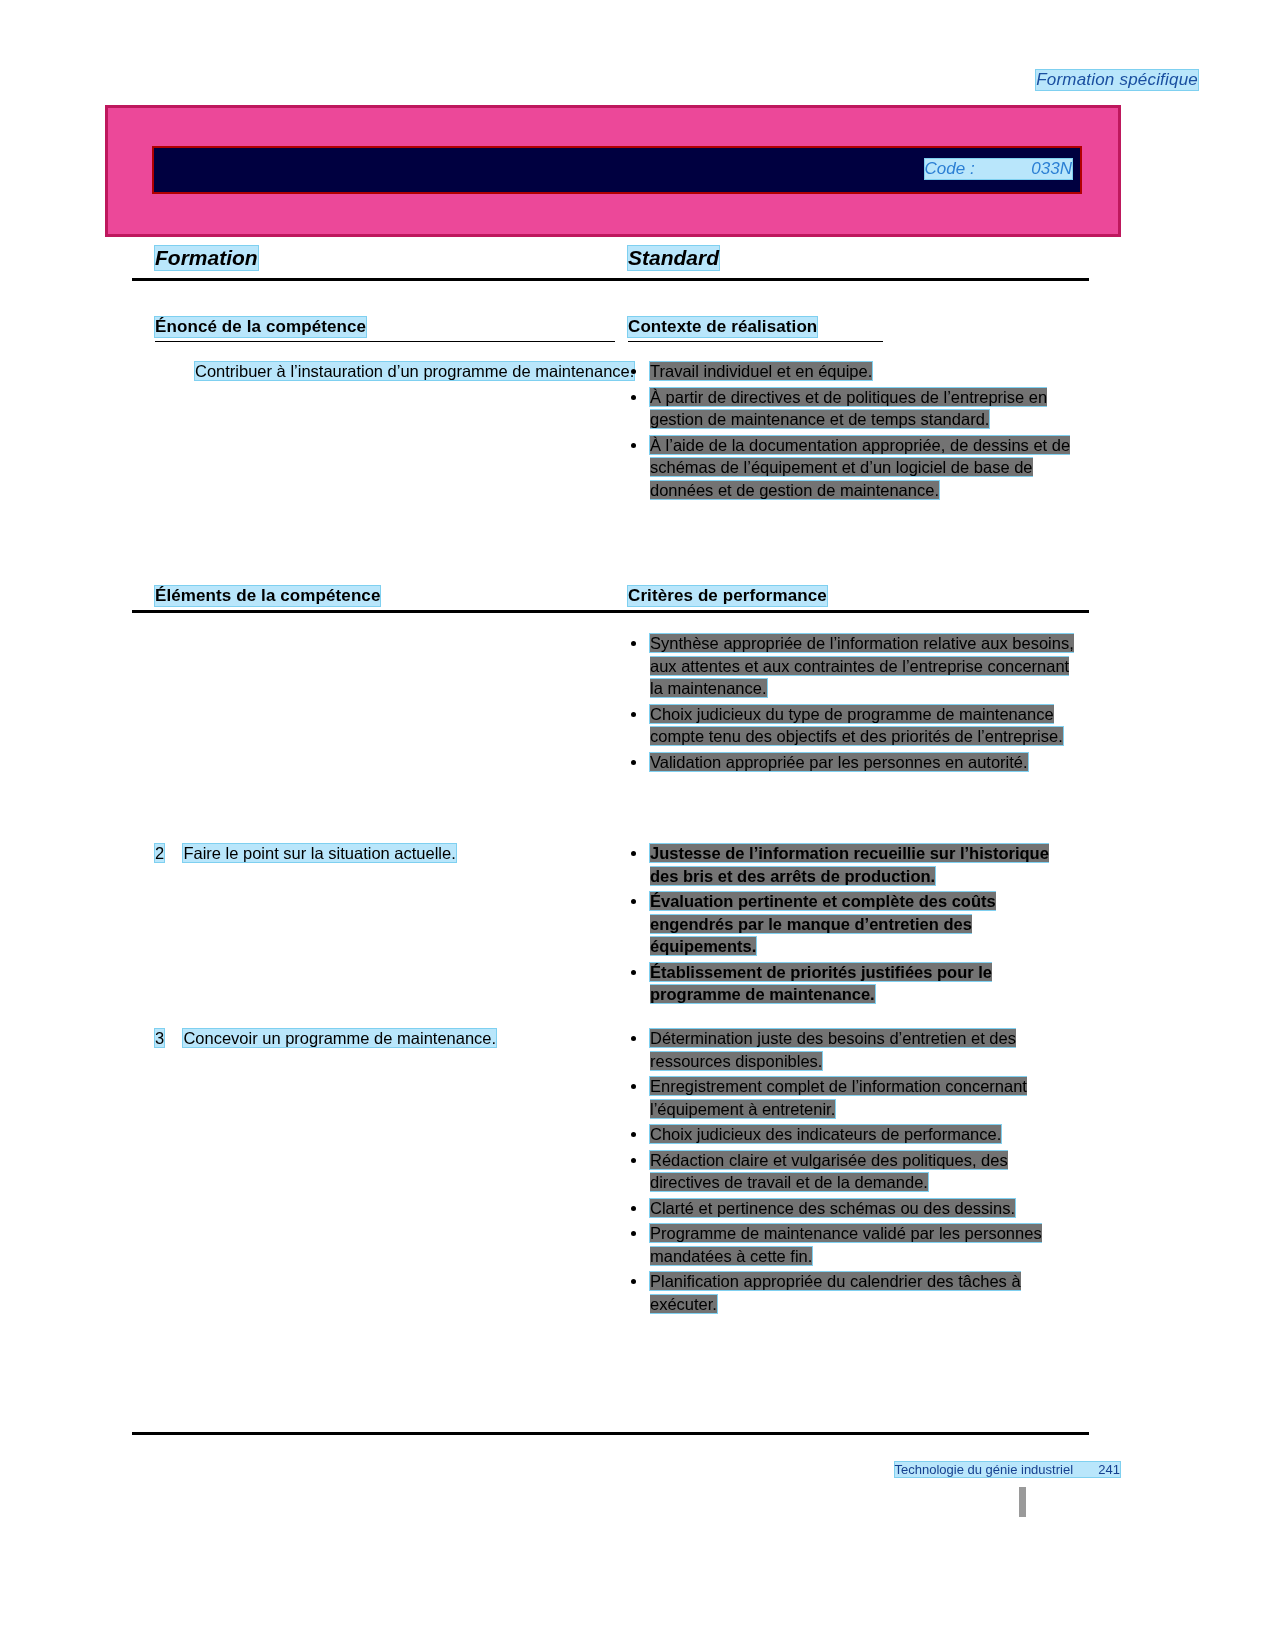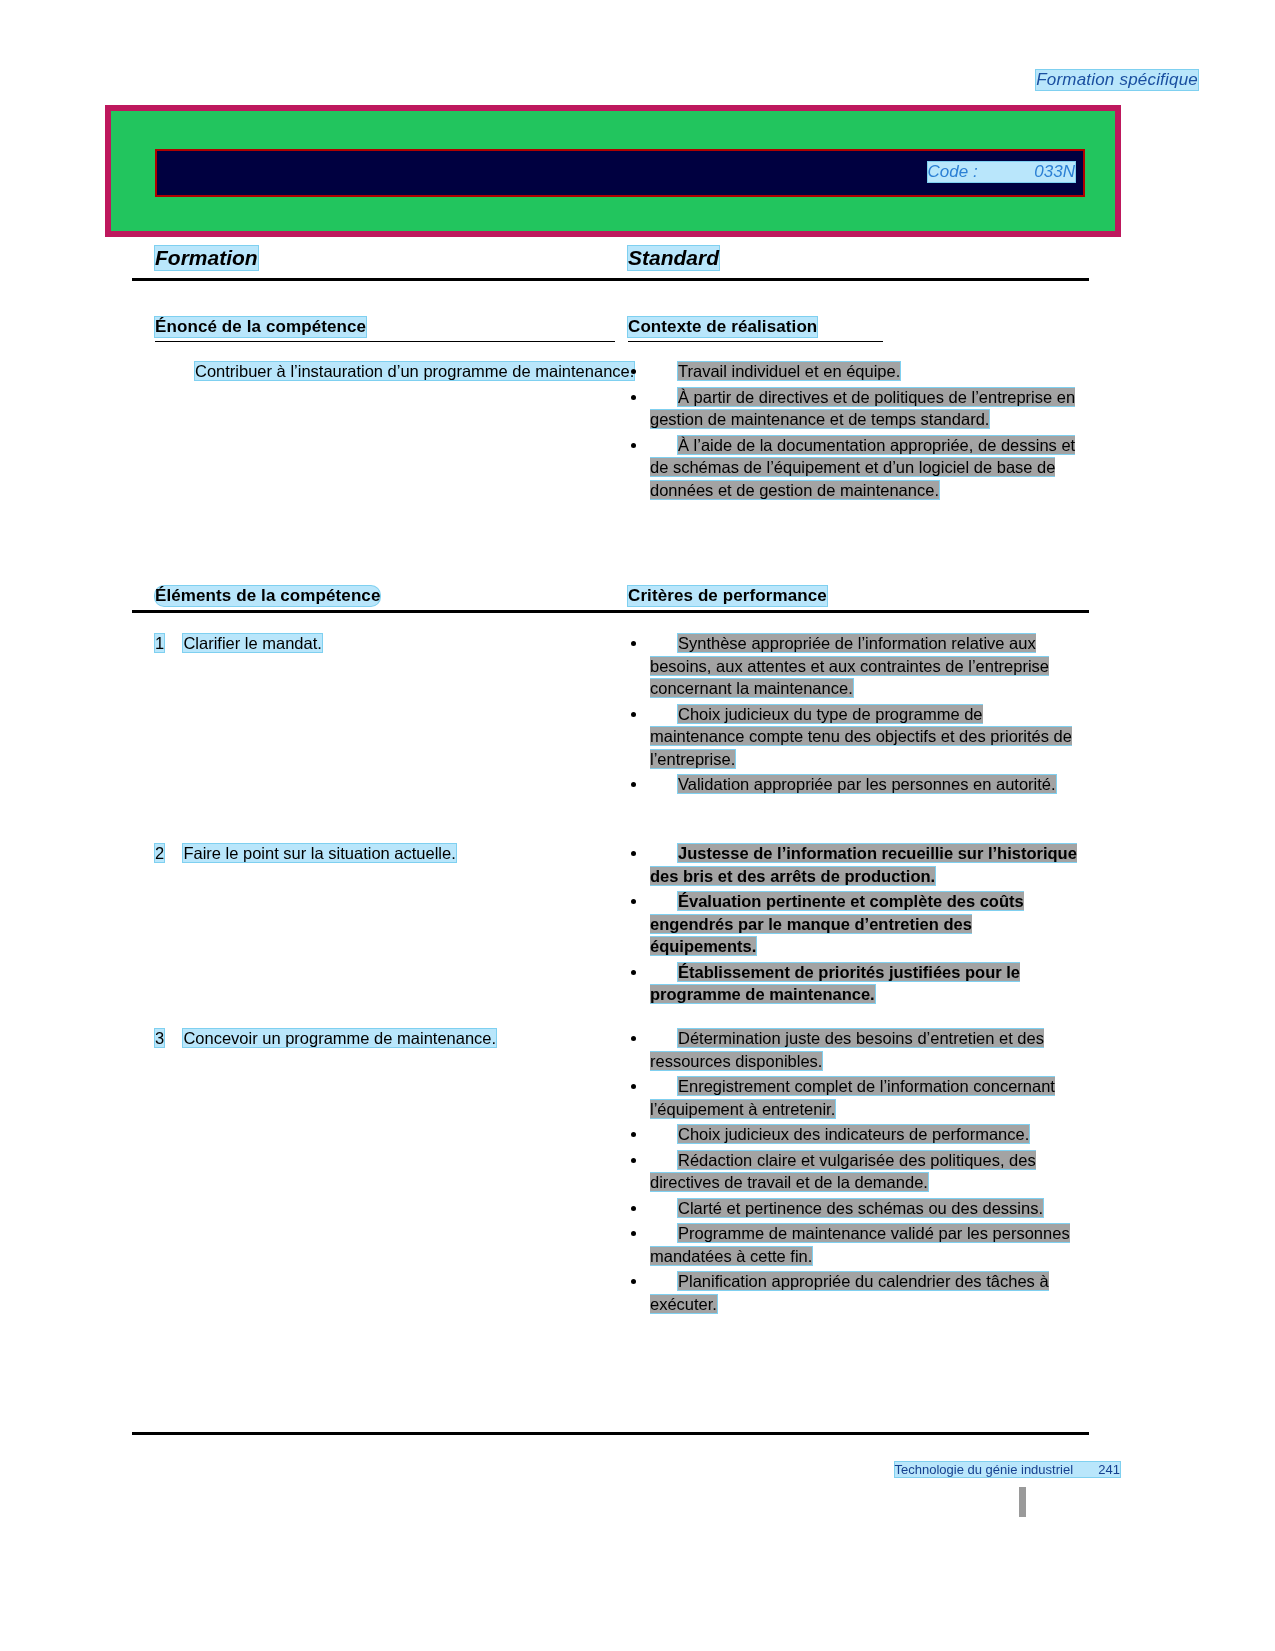--- a/index.html
+++ b/index.html
@@ -40,22 +40,22 @@
     letter-spacing: 0.2px;
   }
 
   
   .title-box {
     position: absolute;
     left: 105px;
     top: 105px;
     width: 1016px;
     height: 132px;
-    background: #22c55e;
-    border: 6px solid #be185d;
+    background: #ec4899;
+    border: 3px solid #be185d;
     box-sizing: border-box;
   }
   .title-inner {
     position: absolute;
     left: 44px;
     top: 38px;
     width: 930px;
     height: 48px;
     background: #000040;
     border: 2px solid #b00000;
@@ -125,23 +125,22 @@
     position: absolute;
     left: 3px;
     top: 9px;
     width: 5px;
     height: 5px;
     border-radius: 50%;
     background: #000;
   }
   .li-txt {
     display: inline;
-    background: #a3a3a3;
+    background: #737373;
     box-shadow: 0 0 0 1px #7fd0f0;
-    margin-left: 28px;
   }
 
   .elem-row {
     position: absolute;
     font-size: 16.5px;
     line-height: 22.5px;
   }
 
   .footer-rule {
     position: absolute;
@@ -194,29 +193,24 @@
   </div>
 
   <div class="col-right" style="top:360px;">
     <ul class="crit">
       <li><span class="li-txt">Travail individuel et en équipe.</span></li>
       <li><span class="li-txt">À partir de directives et de politiques de l’entreprise en gestion de maintenance et de temps standard.</span></li>
       <li><span class="li-txt">À l’aide de la documentation appropriée, de dessins et de schémas de l’équipement et d’un logiciel de base de données et de gestion de maintenance.</span></li>
     </ul>
   </div>
 
-  <div class="sub sel" style="left:155px; top:586px;border-radius:9px;">Éléments de la compétence</div>
+  <div class="sub sel" style="left:155px; top:586px;">Éléments de la compétence</div>
   <div class="sub sel" style="left:628px; top:586px;">Critères de performance</div>
   <div class="rule-black" style="top:610px;"></div>
 
-  <div class="elem-row" style="left:155px; top:632px; width:460px;">
-    <span class="sel">1</span>
-    <span style="display:inline-block;width:10px;"></span>
-    <span class="sel">Clarifier le mandat.</span>
-  </div>
   <div class="col-right" style="top:632px;">
     <ul class="crit">
       <li><span class="li-txt">Synthèse appropriée de l’information relative aux besoins, aux attentes et aux contraintes de l’entreprise concernant la maintenance.</span></li>
       <li><span class="li-txt">Choix judicieux du type de programme de maintenance compte tenu des objectifs et des priorités de l’entreprise.</span></li>
       <li><span class="li-txt">Validation appropriée par les personnes en autorité.</span></li>
     </ul>
   </div>
 
   <div class="elem-row" style="left:155px; top:842px; width:460px;">
     <span class="sel">2</span>

